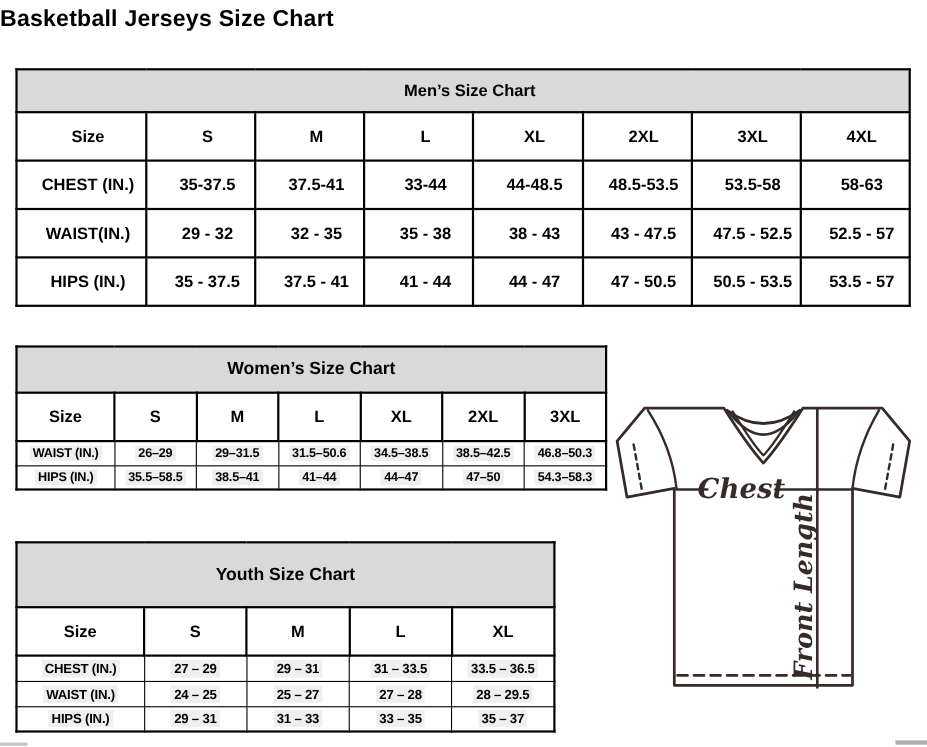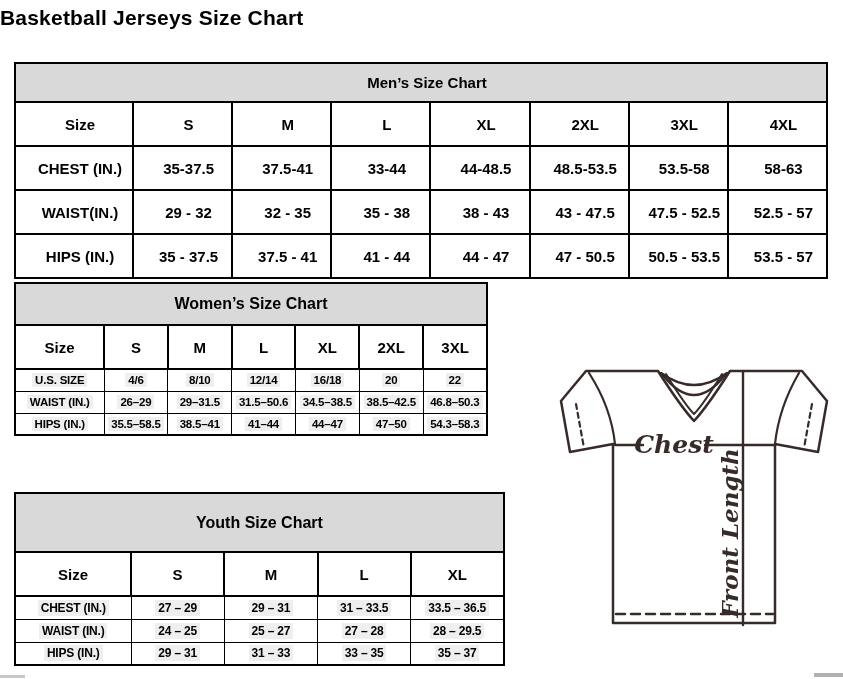--- a/index.html
+++ b/index.html
@@ -21,21 +21,21 @@
     font-weight:bold; padding:0;
   }
   tr.band th { background:#d9d9d9; font-size:16px; }
   
   #men { left:14px; top:62px; width:814px; }
   #men tr.band { height:39px; }
   #men tr.cols { height:44px; }
   #men tr.data { height:44px; }
   #men th, #men td { font-size:15px;padding-left:12px; }
   
-  #women { left:14px; top:282px; width:474px; }
+  #women { left:14px; top:314px; width:538px; }
   #women tr.band { height:42px; }
   #women tr.cols { height:44px; }
   #women tr.data { height:22px; }
   #women tr.cols th { font-size:15px; }
   #women tr.data th, #women tr.data td { font-size:11.5px; letter-spacing:-0.2px; border-width:1px; }
   #youth { left:14px; top:492px; width:491px; }
   #youth tr.band { height:59px; }
   #youth tr.cols { height:44px; }
   #youth tr.data { height:23px; }
   #youth tr.cols th { font-size:15px; }
@@ -136,29 +136,20 @@
     <tr class="cols">
       <th>Size</th>
       <th>S</th>
       <th>M</th>
       <th>L</th>
       <th>XL</th>
       <th>2XL</th>
       <th>3XL</th>
     </tr>
     <tr class="data">
-      <th><span class="hl">U.S. SIZE</span></th>
-      <td><span class="hl">4/6</span></td>
-      <td><span class="hl">8/10</span></td>
-      <td><span class="hl">12/14</span></td>
-      <td><span class="hl">16/18</span></td>
-      <td><span class="hl">20</span></td>
-      <td><span class="hl">22</span></td>
-    </tr>
-    <tr class="data">
       <th><span class="hl">WAIST (IN.)</span></th>
       <td><span class="hl">26–29</span></td>
       <td><span class="hl">29–31.5</span></td>
       <td><span class="hl">31.5–50.6</span></td>
       <td><span class="hl">34.5–38.5</span></td>
       <td><span class="hl">38.5–42.5</span></td>
       <td><span class="hl">46.8–50.3</span></td>
     </tr>
     <tr class="data">
       <th><span class="hl">HIPS (IN.)</span></th>

